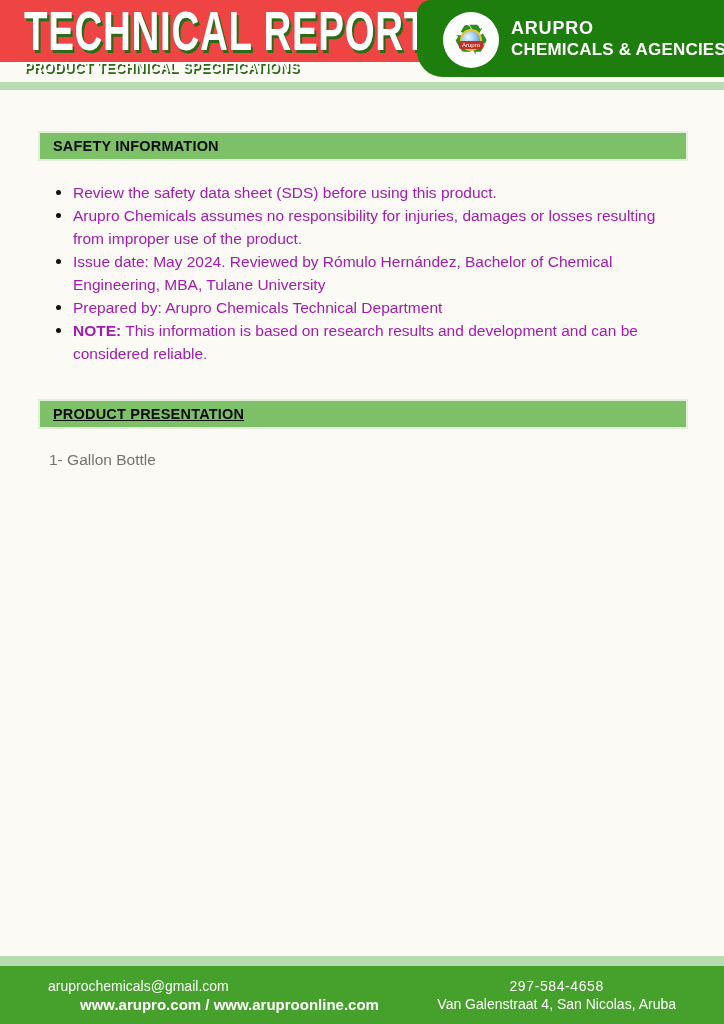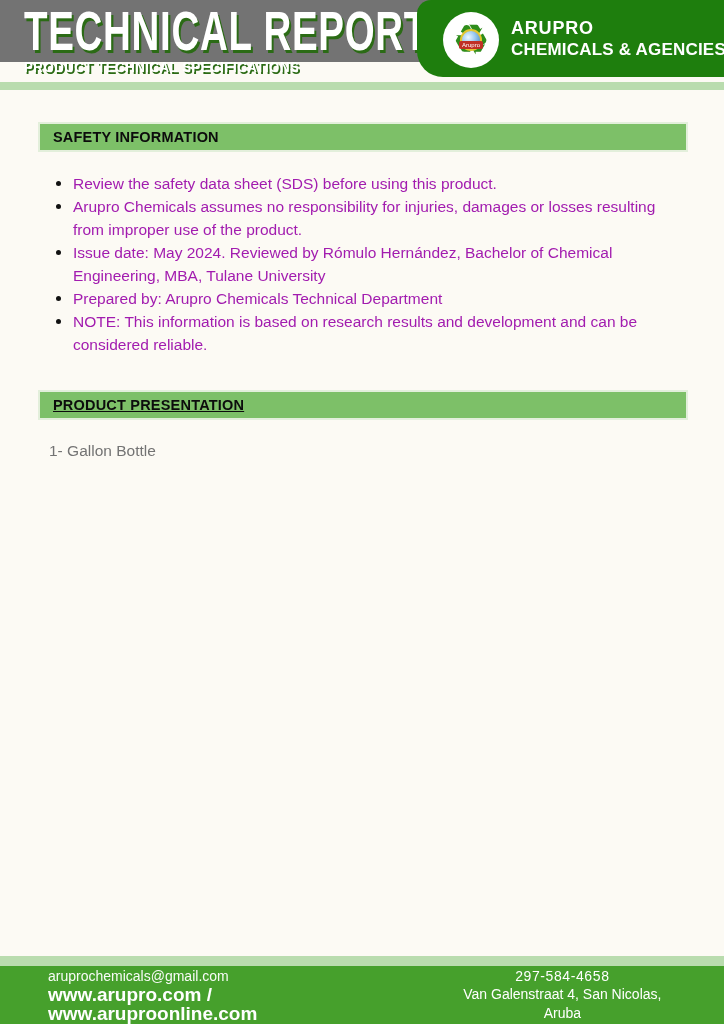--- a/index.html
+++ b/index.html
@@ -4,21 +4,21 @@
 <style>
   * { margin:0; padding:0; box-sizing:border-box; }
   html,body { background:#e8e8e8; }
   .page {
     position:relative; width:724px; height:1024px; margin:0 auto;
     background:#fcfaf4; overflow:hidden;
     font-family:"Liberation Sans", sans-serif; color:#1b1b1b;
   }
 
   
-  .header { position:absolute; top:0; left:0; width:724px; height:62px; background:#737373; }
+  .header { position:absolute; top:0; left:0; width:724px; height:62px; background:#ef4444; }
   .header-strip { position:absolute; top:82px; left:0; width:724px; height:8px; background:#b9dcae; }
   .title {
     position:absolute; left:24px; top:4px; color:#ffffff; font-weight:bold;
     font-size:55px; line-height:1.0; white-space:nowrap; letter-spacing:1px;
     transform:scaleX(0.70); transform-origin:0 0;
     text-shadow:3px 3px 0 #2b6b15;
   }
   .subtitle {
     position:absolute; left:24px; top:58px; color:#ffffff; font-weight:bold;
     font-size:15px; white-space:nowrap; letter-spacing:0.6px;
@@ -46,49 +46,49 @@
   .logo-banner {
     position:absolute; left:50%; top:52%; transform:translateX(-50%);
     background:#c03026; color:#ffffff; font-size:6px; line-height:8px;
     padding:0 3px; border-radius:2px; white-space:nowrap;
   }
   .brand-text { position:absolute; left:94px; top:50%; transform:translateY(-50%); color:#ffffff; }
   .brand-name { font-size:18px; font-weight:600; letter-spacing:0.8px; line-height:21px; }
   .brand-tagline { font-size:17px; font-weight:600; letter-spacing:0.2px; line-height:21px; white-space:nowrap; }
 
   
-  .main { position:absolute; top:90px; left:0; width:724px; padding-top:34px; }
+  .main { position:absolute; top:90px; left:0; width:724px; padding-top:43px; }
   .section-bar {
     margin-left:40px; width:646px; height:26px; background:#7dc068;
     display:flex; align-items:center; padding-left:13px;
     font-weight:bold; font-size:14.5px; color:#0c0c0c; letter-spacing:0.2px;
     box-shadow:0 0 0 2px #e3efdb;
   }
   .section-bar.second { margin-top:36px;text-decoration:underline; }
   .bullets { list-style:none; margin:22px 40px 0 40px; }
   .bullets li {
     position:relative; padding-left:33px;
     font-size:15.5px; line-height:23px; color:#a21caf;
   }
   .bullets li::before {
     content:""; position:absolute; left:16px; top:9px;
     width:5px; height:5px; border-radius:50%; background:#111111;
   }
-  .bold { font-weight:normal; }
+  .bold { font-weight:bold; }
   .presentation-item { margin:24px 36px 0 49px; font-size:15.5px; color:#737373; }
 
   
   .footer-strip { position:absolute; bottom:58px; left:0; width:724px; height:10px; background:#b9dcae; }
   .footer {
     position:absolute; bottom:0; left:0; width:724px; height:58px; background:#46a02c;
     display:flex; justify-content:space-between; align-items:center;
     padding:0 48px; color:#ffffff;gap:40px;
   }
   .footer-left .email { font-size:14px; font-weight:400; line-height:18px; opacity:0.96; }
-  .footer-left .sites { font-size:19px; font-weight:bold; line-height:19px; }
+  .footer-left .sites { font-size:15px; font-weight:bold; line-height:19px;margin-left:32px; }
   .footer-right { text-align:center; }
   .footer-right .phone { font-size:14px; line-height:18px; letter-spacing:0.6px; }
   .footer-right .address { font-size:14px; line-height:19px; }
 </style>
 </head>
 <body>
 
 <div class="page">
 
   <div class="header">

